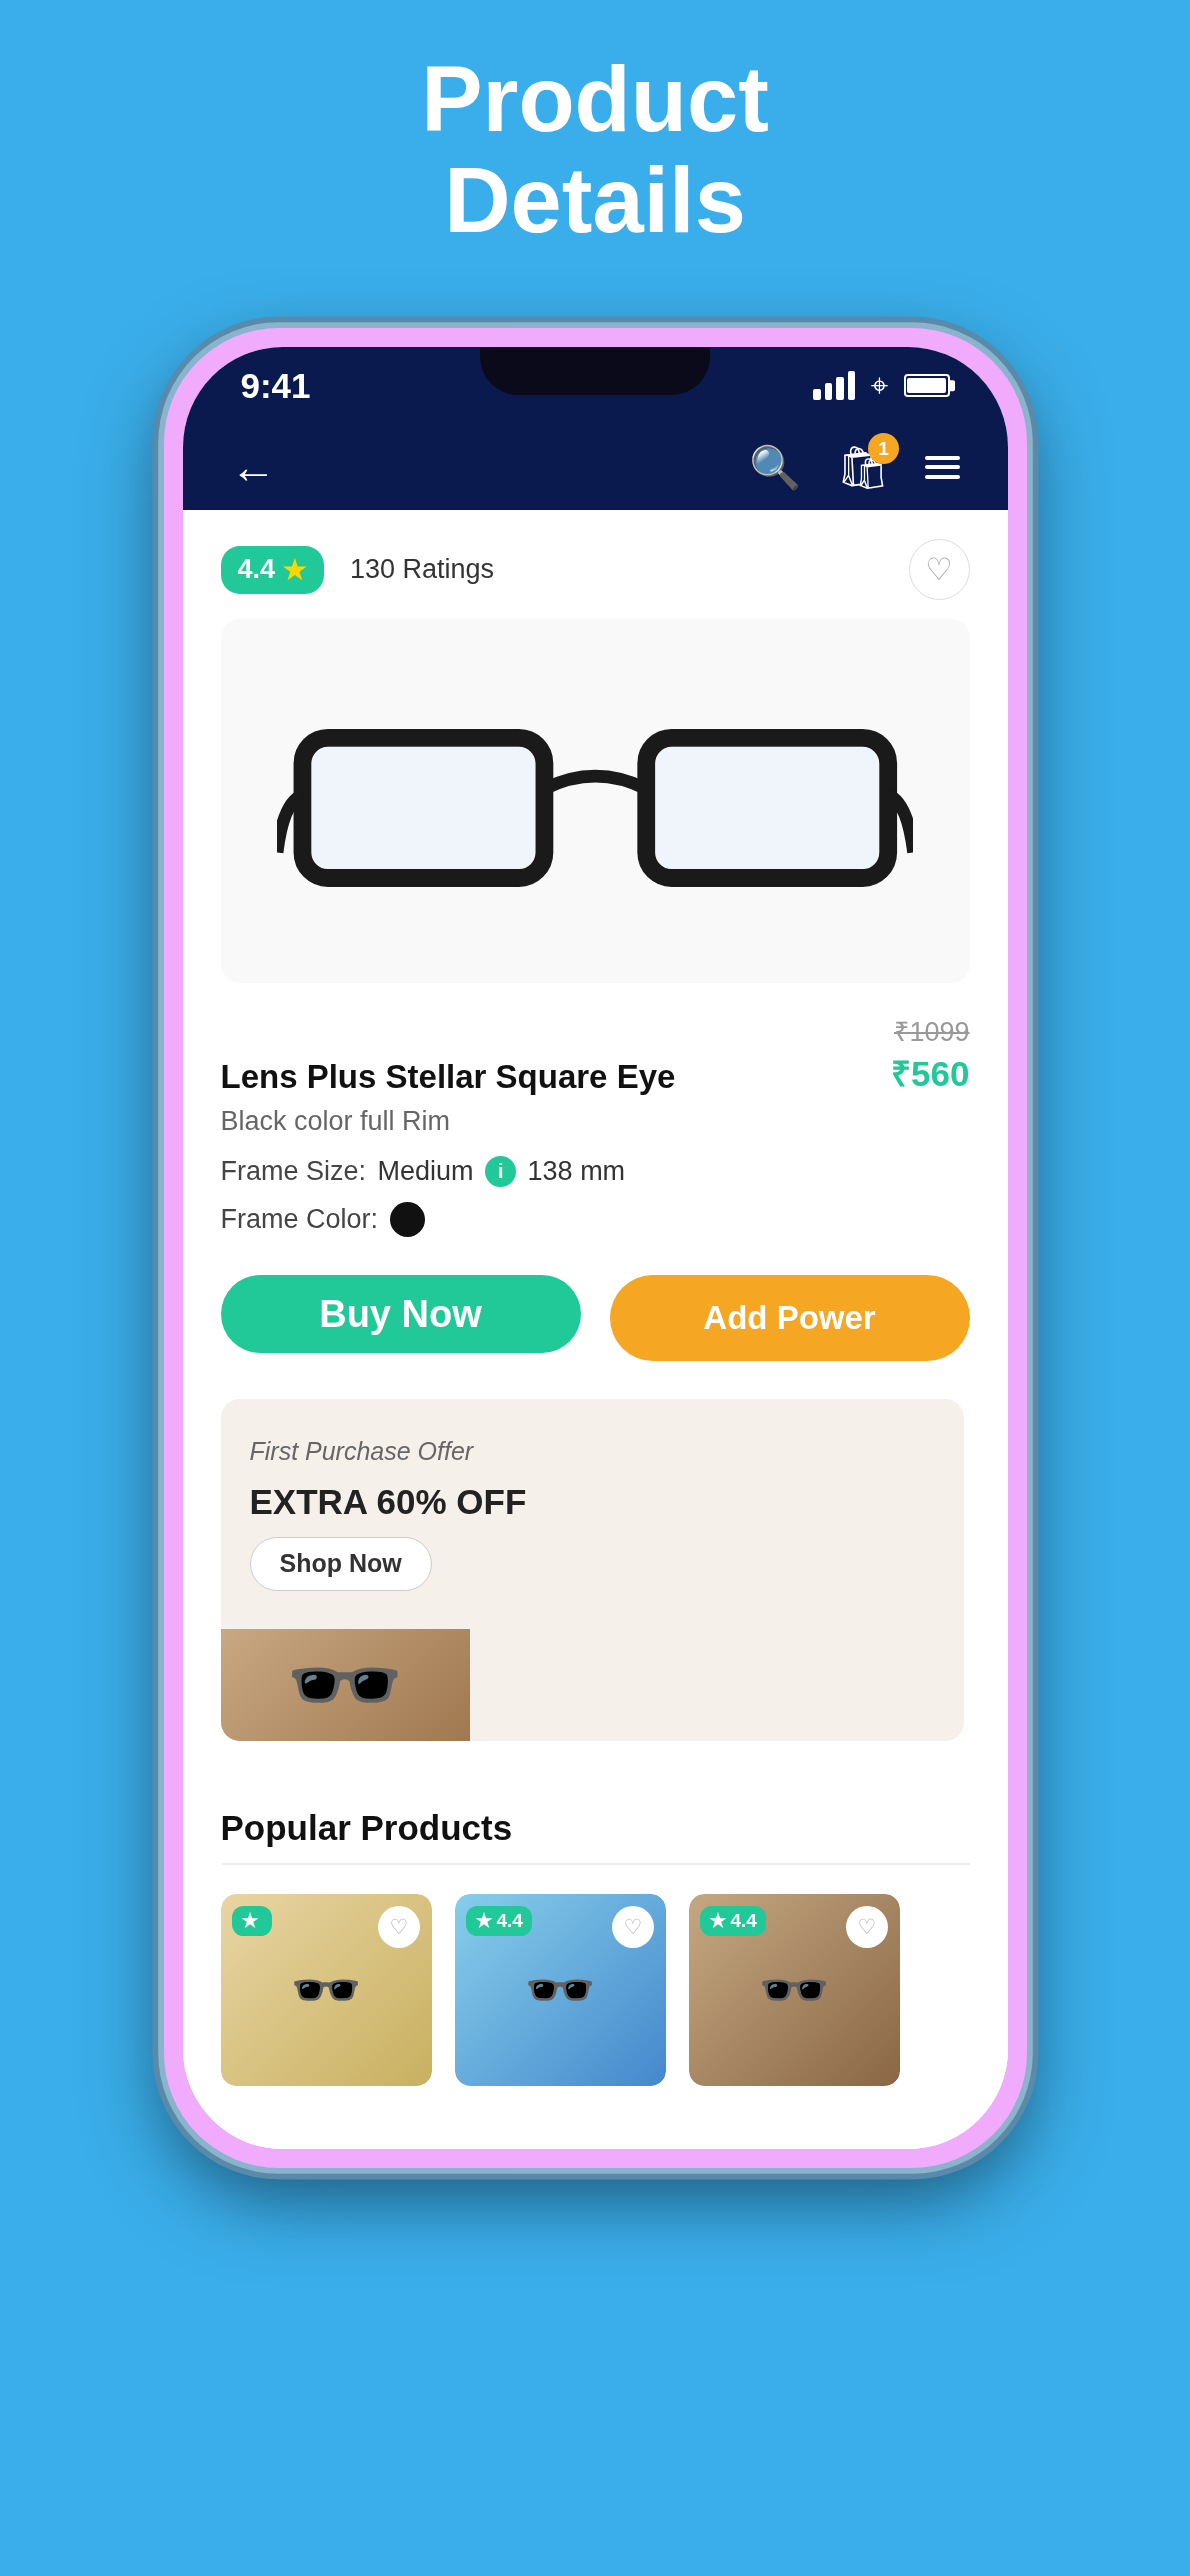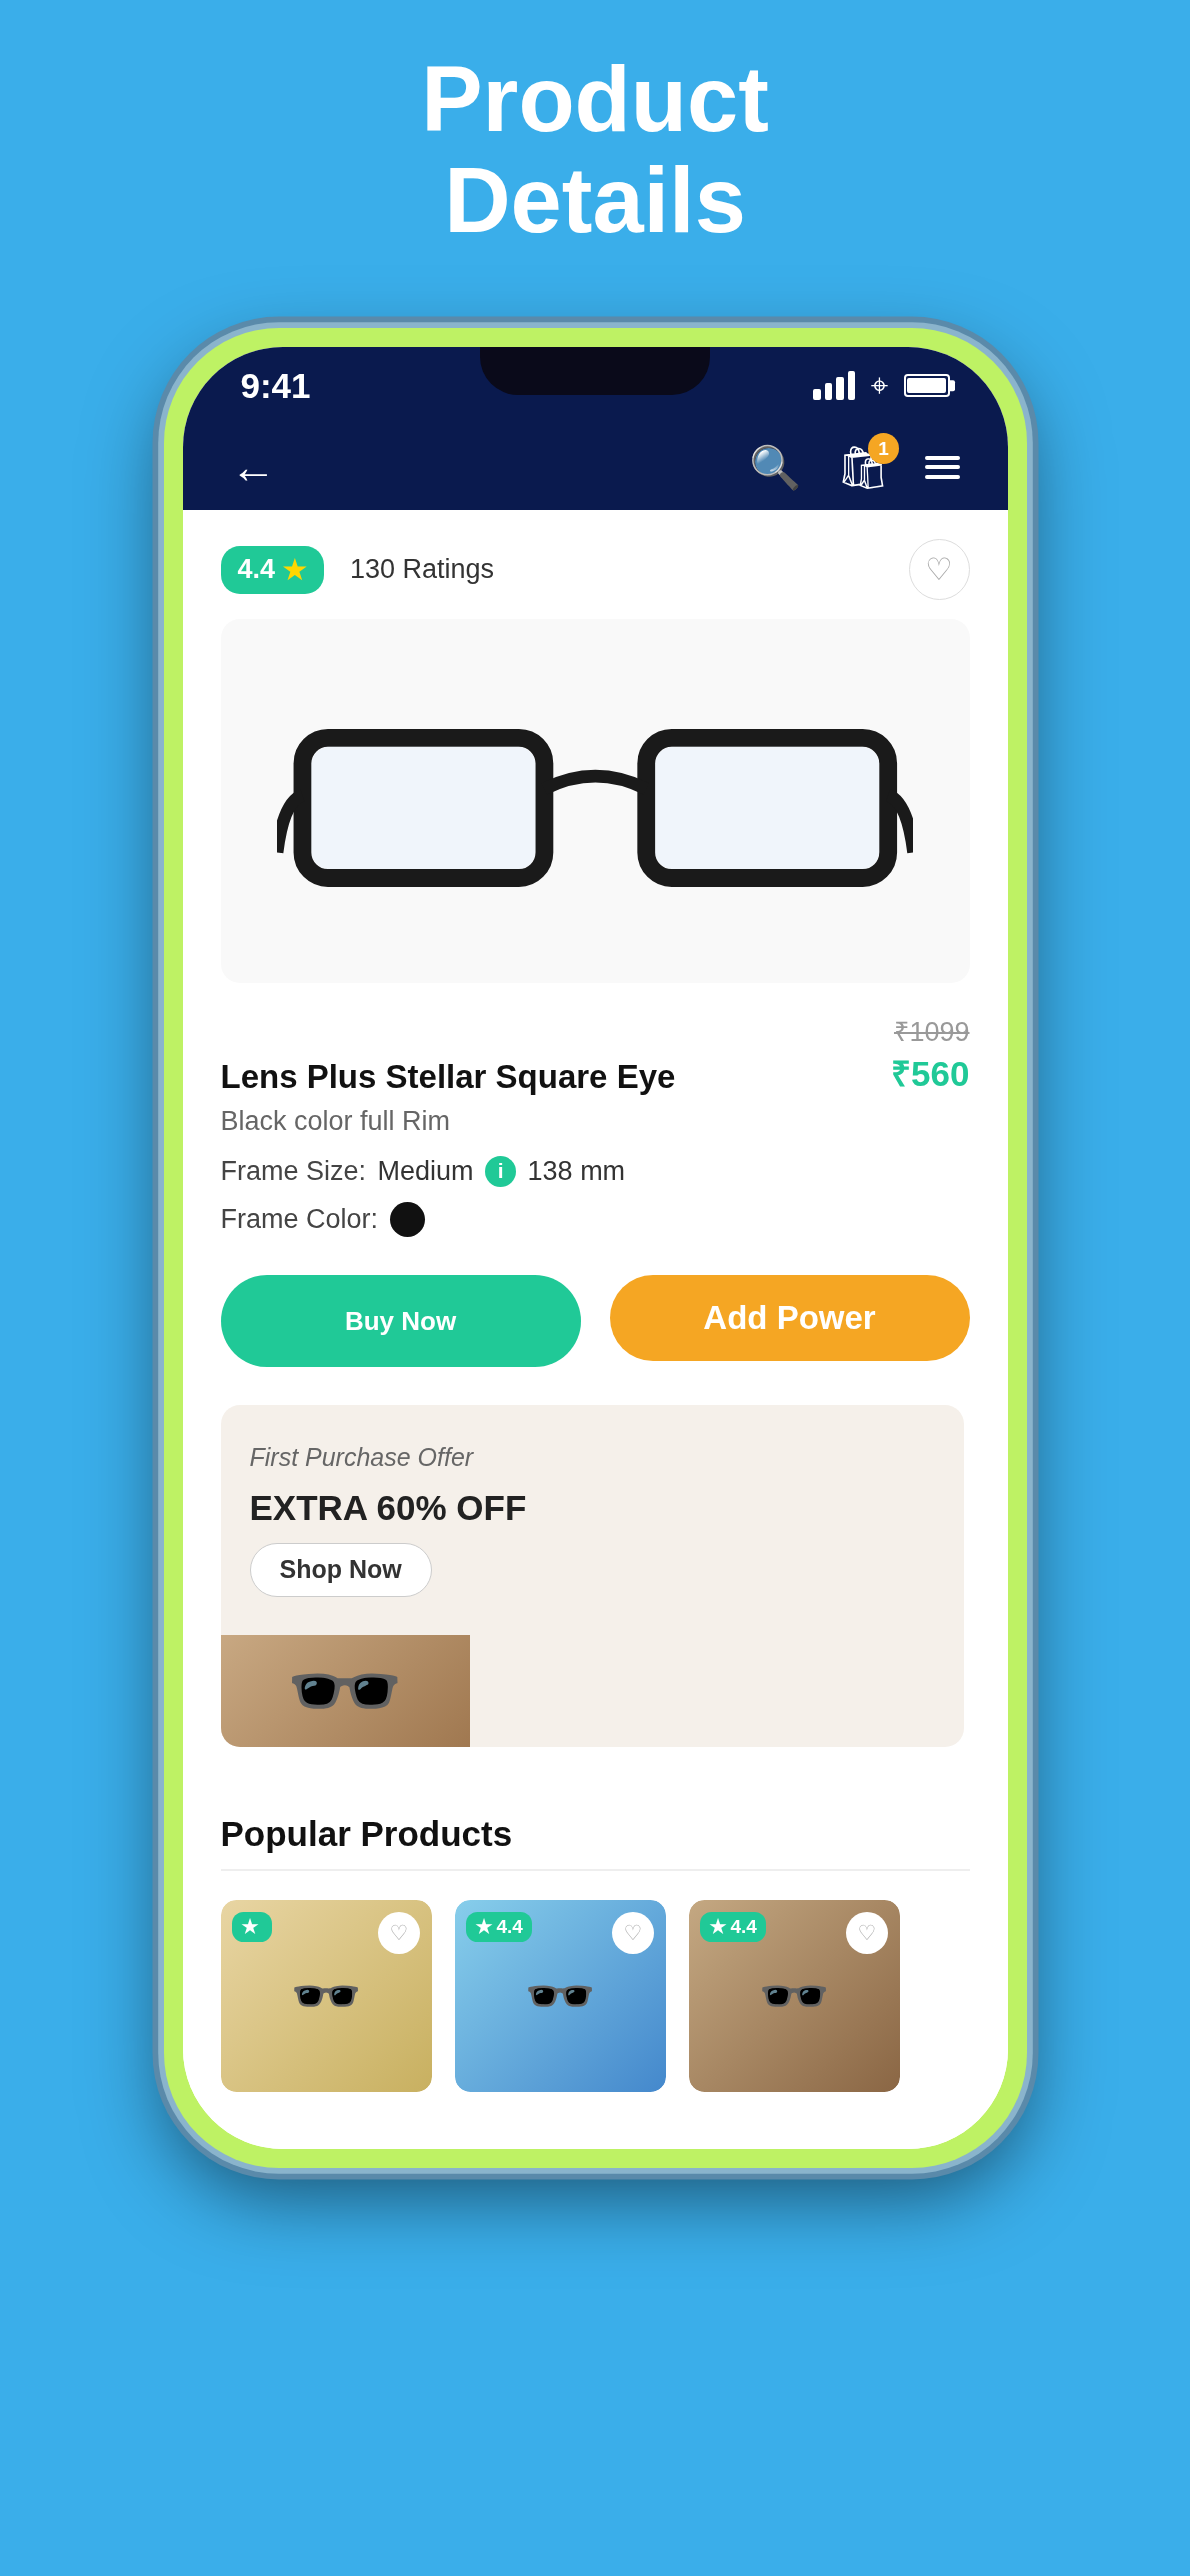--- a/index.html
+++ b/index.html
@@ -21,21 +21,21 @@
       text-align: center;
       margin-top: 49px;
       line-height: 1.1;
     }
 
     
     .phone-frame {
       margin-top: 77px;
       width: 863px;
       height: 1840px;
-      background: #bef264;
+      background: #f0abfc;
       border-radius: 115px;
       padding: 19px;
       box-shadow:
         0 0 0 5.8px #8ab4cc,
         0 0 0 11.5px #5a8aaa,
         0 29px 77px rgba(0,0,0,0.5);
       position: relative;
       overflow: hidden;
     }
 
@@ -361,26 +361,26 @@
     
     .button-row {
       display: flex;
       gap: 29px;
       margin-top: 38px;
       margin-bottom: 38px;
     }
 
     .btn-buy {
       flex: 1;
-      height: 92px;
+      height: 78px;
       background: #20c997;
       color: white;
       border: none;
       border-radius: 48px;
-      font-size: 26px;
+      font-size: 38px;
       font-weight: 700;
       cursor: pointer;
     }
 
     .btn-power {
       flex: 1;
       height: 86px;
       background: #f5a623;
       color: white;
       border: none;

